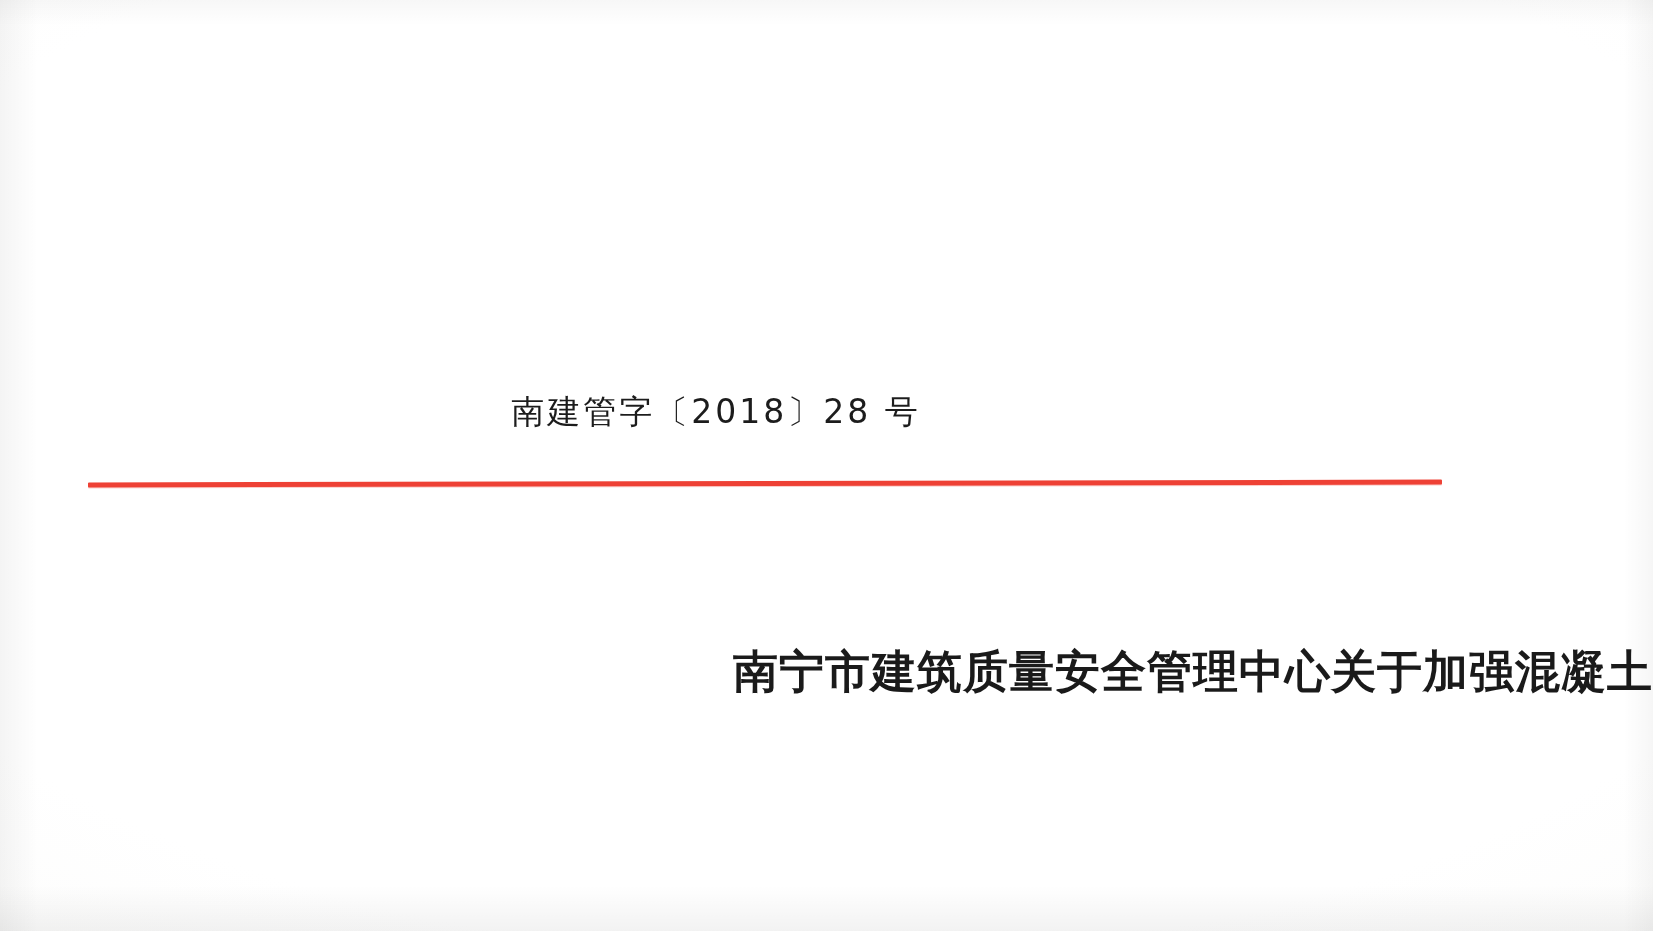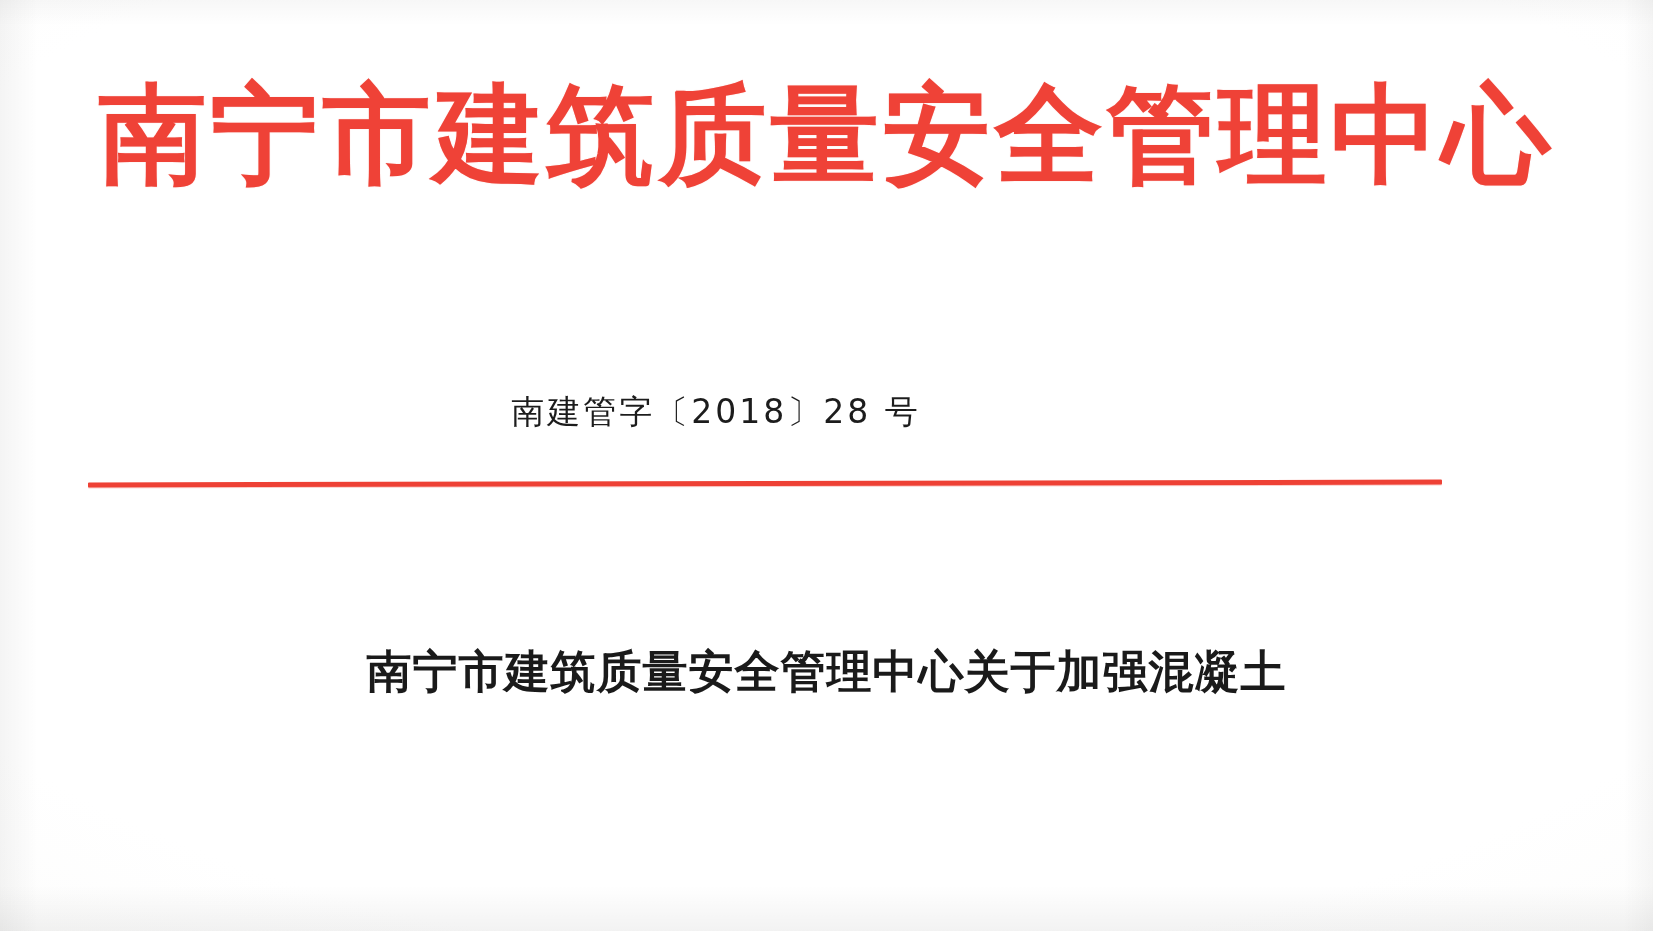--- a/index.html
+++ b/index.html
@@ -75,39 +75,38 @@
     border-radius: 1px;
     transform: rotate(-0.12deg);
     box-shadow: 0 1px 0 rgba(238,65,53,0.25);
   }
 
   .title-block {
     position: absolute;
     left: 0;
     top: 635px;
     width: 1653px;
-    text-align: center;
+    text-align: right;
     color: #1a1a1a;
     font-family: "DejaVu Serif", "Liberation Serif", serif;
     font-weight: bold;
     font-size: 45px;
     line-height: 1.65;
     letter-spacing: 1px;
   }
   .title-line {
     display: block;
     white-space: nowrap;
   }
 </style>
 </head>
 <body>
 
 <div class="page">
 
-  <div class="masthead">南宁市建筑质量安全管理中心</div>
 
   <div class="doc-number">南建管字〔2018〕28 号</div>
 
   <div class="red-rule"></div>
 
   <div class="title-block">
     <span class="title-line">南宁市建筑质量安全管理中心关于加强混凝土</span>
   </div>
 
 </div>

